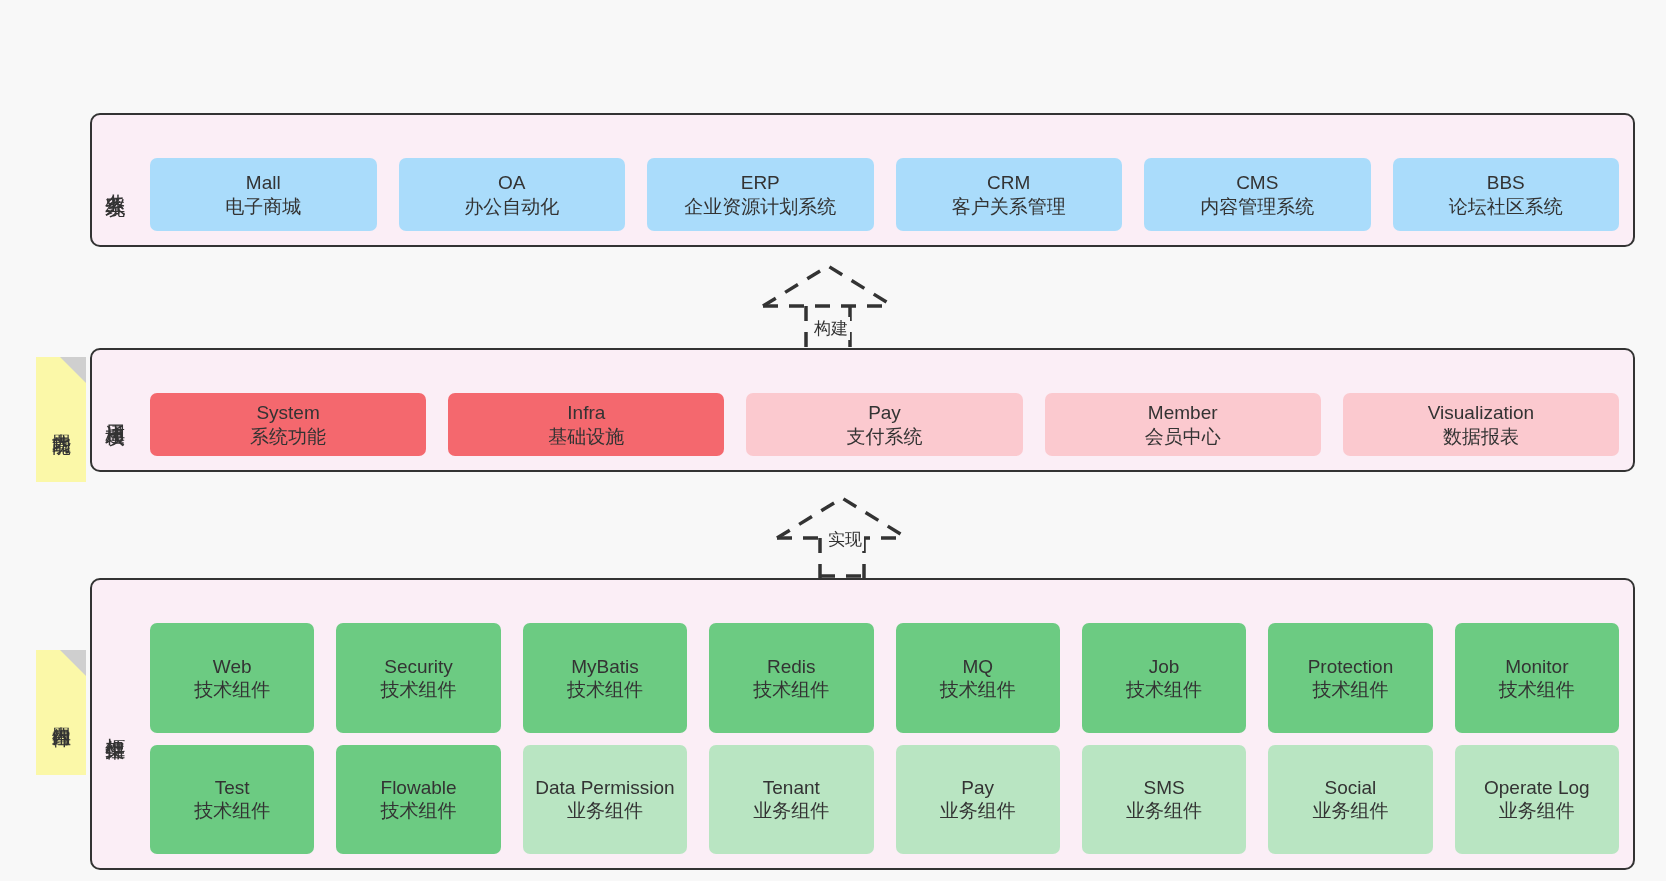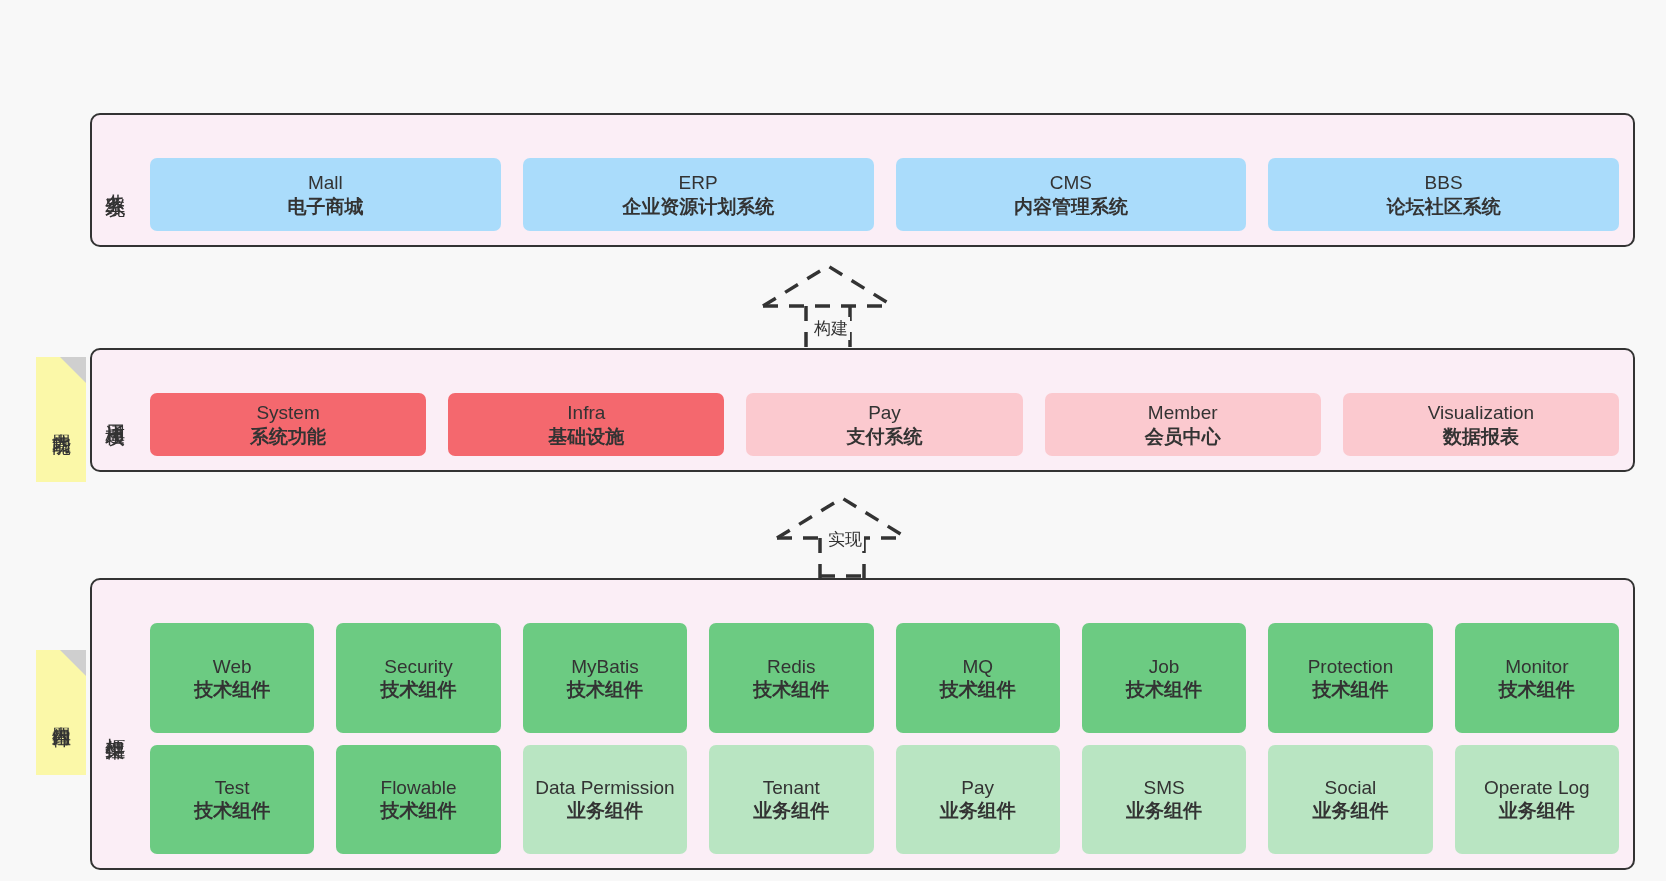--- a/index.html
+++ b/index.html
@@ -87,21 +87,20 @@
     box-sizing: border-box;
     padding: 4px 6px;
   }
   .card .en {
     font-size: 19px;
     color: #333333;
   }
   .card .cn {
     font-size: 19px;
     color: #333333;
-    font-weight: bold;
   }
 
   .c-blue      { background: #aadcfb; }
   .c-red       { background: #f4686e; }
   .c-pink      { background: #fbc9cf; }
   .c-green     { background: #6ccb82; }
   .c-lightgreen{ background: #b9e5c2; }
 
   
   .note {
@@ -152,22 +151,30 @@
   <div class="layer" id="layer-0" style="left:90px; top:113px; width:1545px; height:134px;">
     <div class="layer-title">业务系统</div>
     <div class="layer-body">
       <div class="layer-rows">
         <div class="row">
           <div class="card c-blue">
             <span class="en">Mall</span>
             <span class="cn">电子商城</span>
           </div>
           <div class="card c-blue">
+            <span class="en">OA</span>
+            <span class="cn">办公自动化</span>
+          </div>
+          <div class="card c-blue">
             <span class="en">ERP</span>
             <span class="cn">企业资源计划系统</span>
+          </div>
+          <div class="card c-blue">
+            <span class="en">CRM</span>
+            <span class="cn">客户关系管理</span>
           </div>
           <div class="card c-blue">
             <span class="en">CMS</span>
             <span class="cn">内容管理系统</span>
           </div>
           <div class="card c-blue">
             <span class="en">BBS</span>
             <span class="cn">论坛社区系统</span>
           </div>
         </div>

